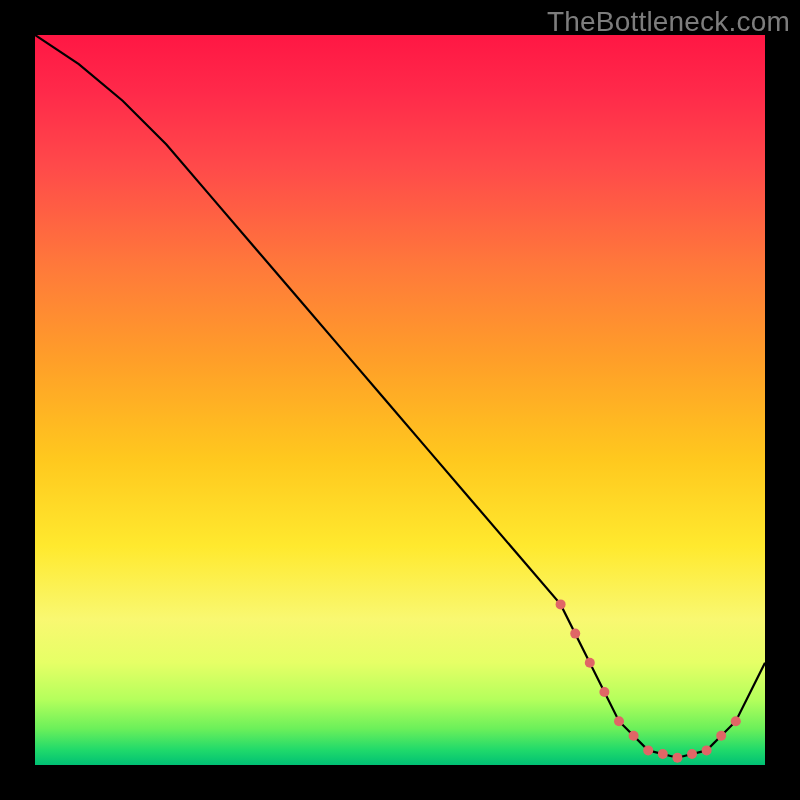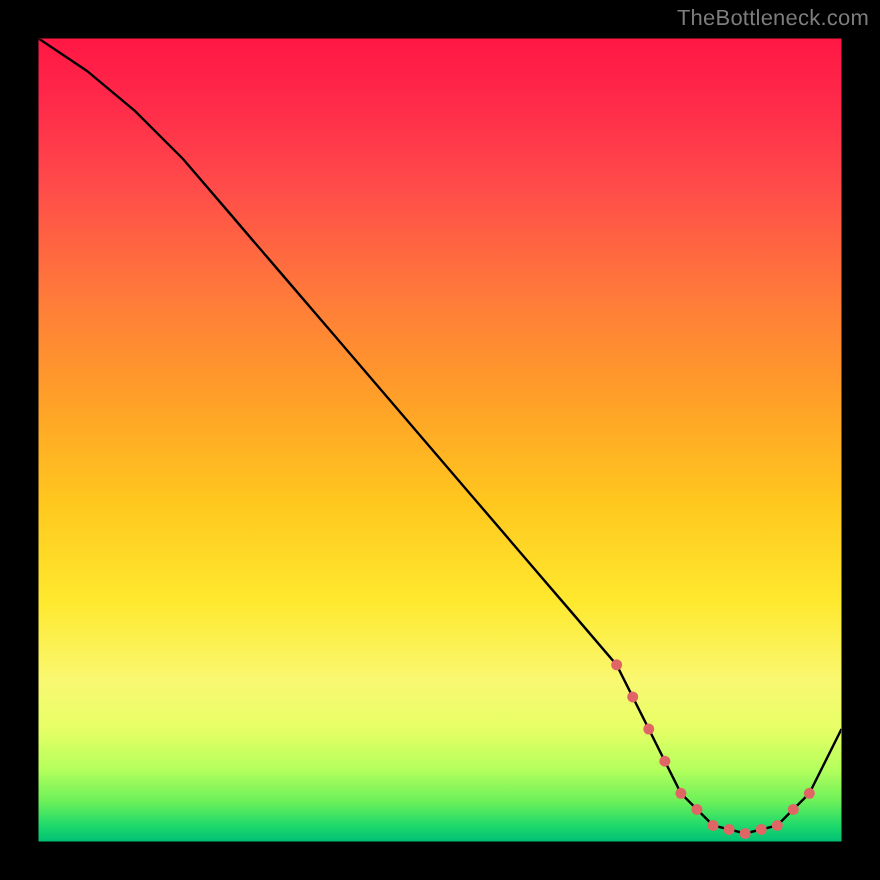--- a/index.html
+++ b/index.html
@@ -45,21 +45,21 @@
     left: 0;
     top: 0;
     width: 730px;
     height: 730px;
   }
   .watermark {
     position: absolute;
     top: 6px;
     right: 10px;
     color: #7d7d7d;
-    font-size: 20px;
+    font-size: 28px;
     letter-spacing: 0.2px;
     font-weight: 400;
     text-align: center;
   }
 </style>
 </head>
 <body>
 
 <div class="stage">
   <div class="watermark">TheBottleneck.com</div>

